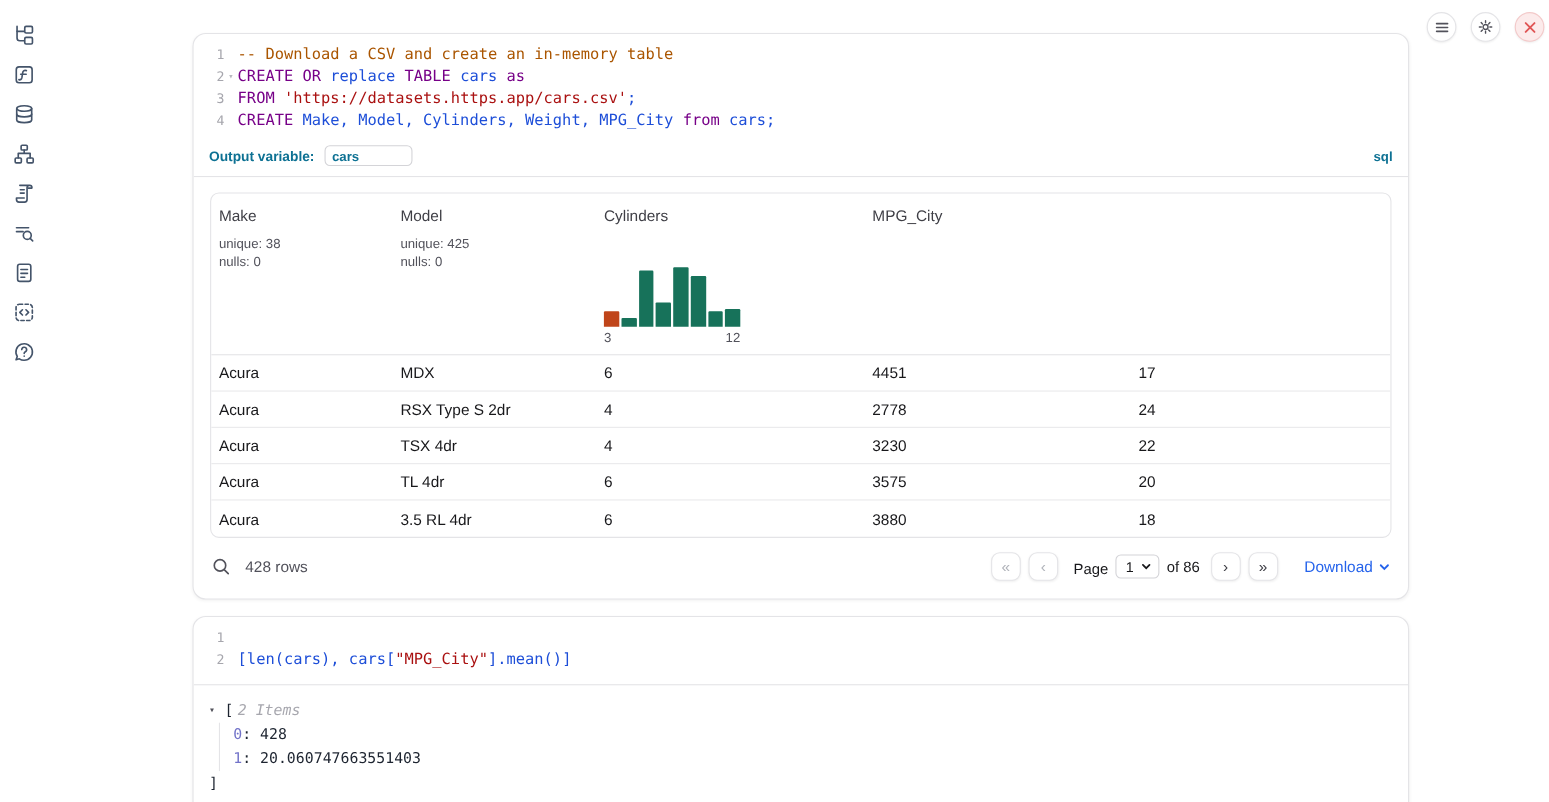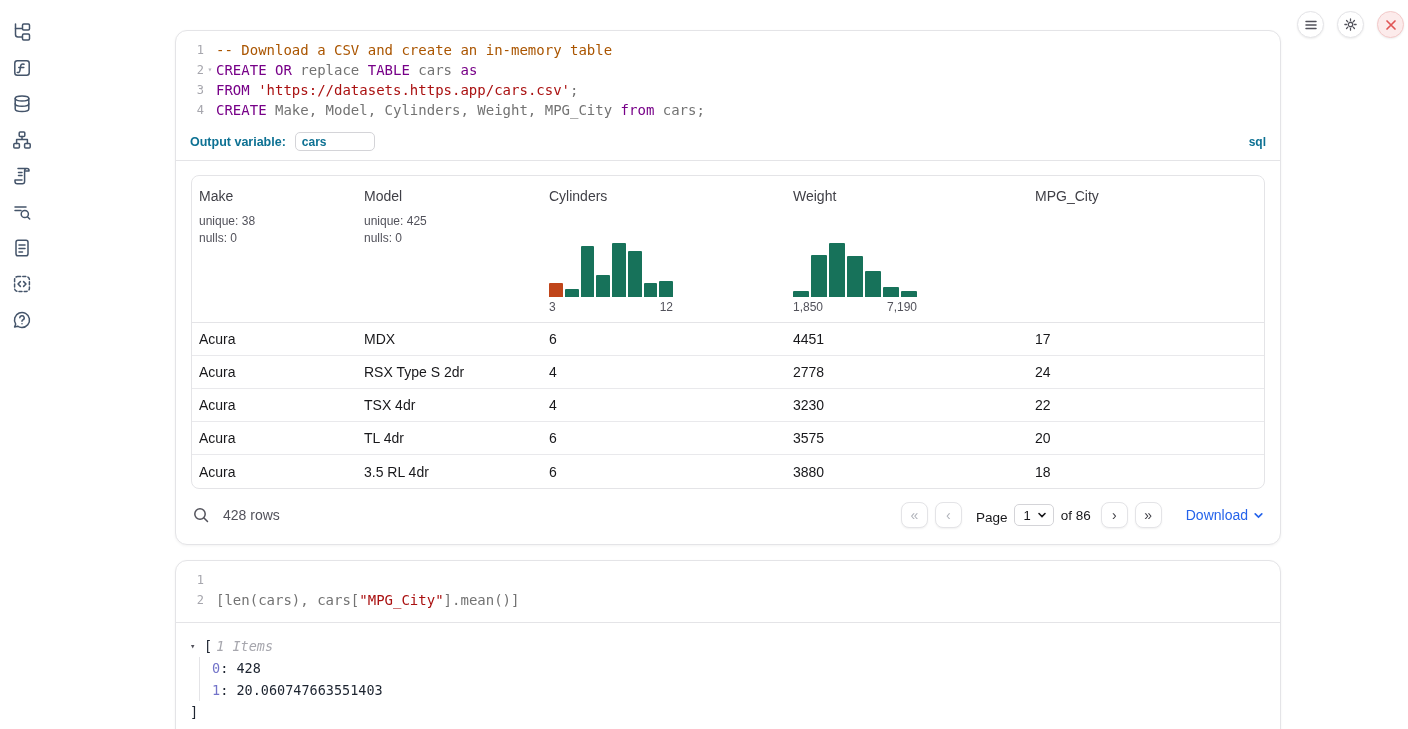--- a/index.html
+++ b/index.html
@@ -30,21 +30,21 @@
   
   .code-area { font-family:"DejaVu Sans Mono", monospace; font-size:14px; line-height:20px;
     padding:9px 0 8px; cursor:text; }
   .code-area.bordered { border-bottom:1px solid #e4e4e7; padding-bottom:12px; }
   .code-line { display:flex; white-space:pre; }
   .gutter { width:28px; text-align:right; color:#a6a6ad; font-size:12px; flex-shrink:0; user-select:none; }
   .fold { width:12px; text-align:center; color:#b8b8bf; font-size:8px; flex-shrink:0; line-height:20px; }
   .tok-kw { color:#770088; }
   .tok-str { color:#aa1111; }
   .tok-comment { color:#aa5500; }
-  .tok-plain { color:#737373;text-align:right; }
+  .tok-plain { color:#1d4ed8;text-align:right; }
 
   
   .outvar-row { display:flex; align-items:center; padding:4px 14px 9px; border-bottom:1px solid #e4e4e7; }
   .outvar-label { font-size:12.5px; font-weight:bold; color:#0d7193; }
   .outvar-input { margin-left:9px; width:80px; height:19px; border:1px solid #d4d4d8; border-radius:5px;
     font-family:"Liberation Sans",sans-serif; font-size:12px; font-weight:bold; color:#0d7193; padding:0 6px; outline:none; }
   .lang-badge { margin-left:auto; font-size:12px; font-weight:bold; color:#0d7193; }
 
   
   .table-card { margin:14px 15px 0; border:1px solid #e4e4e7; border-radius:8px; overflow:hidden; }
@@ -222,38 +222,20 @@
                 <div class="hist-bar" style="height: 46px; background: rgb(23, 114, 90);"></div>
                 <div class="hist-bar" style="height: 14px; background: rgb(23, 114, 90);"></div>
                 <div class="hist-bar" style="height: 16px; background: rgb(23, 114, 90);"></div>
               </div>
               <div class="hist-axis">
                 <span>3</span>
                 <span>12</span>
               </div>
             </div>
           </div>
-          <div class="th" style="width: 242px; flex-shrink: 0;">
-            <div class="th-name">Weight</div>
-            <div class="hist">
-              <div class="hist-bars">
-                <div class="hist-bar" style="height: 6px; background: rgb(23, 114, 90);"></div>
-                <div class="hist-bar" style="height: 42px; background: rgb(23, 114, 90);"></div>
-                <div class="hist-bar" style="height: 54px; background: rgb(23, 114, 90);"></div>
-                <div class="hist-bar" style="height: 41px; background: rgb(23, 114, 90);"></div>
-                <div class="hist-bar" style="height: 26px; background: rgb(23, 114, 90);"></div>
-                <div class="hist-bar" style="height: 10px; background: rgb(23, 114, 90);"></div>
-                <div class="hist-bar" style="height: 6px; background: rgb(23, 114, 90);"></div>
-              </div>
-              <div class="hist-axis">
-                <span>1,850</span>
-                <span>7,190</span>
-              </div>
-            </div>
-          </div>
           <div class="th" style="flex: 1 1 0%;">
             <div class="th-name">MPG_City</div>
           </div>
         </div>
       <div id="tbody">
           <div class="trow">
             <div class="td" style="width: 165px; flex-shrink: 0;">Acura</div>
             <div class="td" style="width: 185px; flex-shrink: 0;">MDX</div>
             <div class="td" style="width: 244px; flex-shrink: 0;">6</div>
             <div class="td" style="width: 242px; flex-shrink: 0;">4451</div>
@@ -327,21 +309,21 @@
 
   <section class="cell cell-2">
     <div class="code-area bordered" id="py-code">
         <div class="code-line"><span class="gutter">1</span><span class="fold"></span></div>
         <div class="code-line"><span class="gutter">2</span><span class="fold"></span><span class="tok-plain">[len(cars), cars[</span><span class="tok-str">"MPG_City"</span><span class="tok-plain">].mean()]</span></div>
       </div>
     <div class="out-area">
       <div class="tree-head">
         <span class="tree-chevron">▾</span>
           <span>[</span>
-        <span class="tree-items-label">1 Items</span>
+        <span class="tree-items-label">2 Items</span>
       </div>
       <div class="tree-body" id="tree-body">
           <div><span class="tree-key">0</span><span>: </span><span>428</span></div>
           <div><span class="tree-key">1</span><span>: </span><span>20.060747663551403</span></div>
         </div>
       <div>]</div>
     </div>
   </section>
 </main>
 

